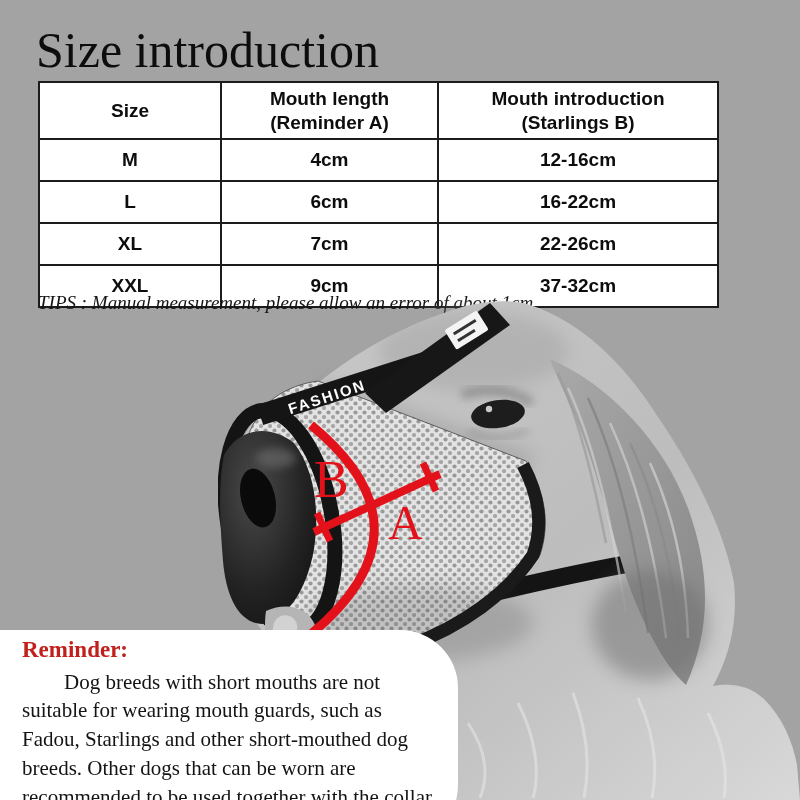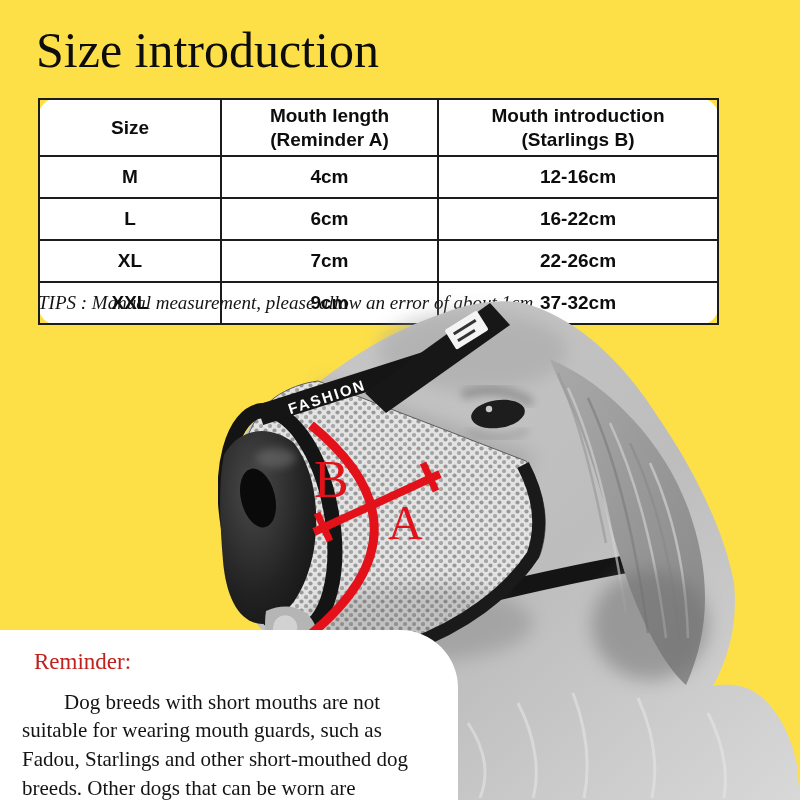--- a/index.html
+++ b/index.html
@@ -1,30 +1,29 @@
 <!DOCTYPE html>
 <html><head>
 <meta charset="utf-8">
 <style>
   html,body{margin:0;padding:0;background:#ffffff;}
   .canvas{
-    position:relative;width:800px;height:800px;background:#fde047;overflow:hidden;
+    position:relative;width:800px;height:800px;background:#a3a3a3;overflow:hidden;
     font-family:"Liberation Serif",serif;color:#111;
   }
   .page-title{
     position:absolute;left:36px;top:24px;margin:0;
     font-family:"Liberation Serif",serif;font-weight:400;
     font-size:50px;line-height:1.05;letter-spacing:0px;color:#0d0d0d;
   }
   table.size-table{
-    position:absolute;left:38px;top:98px;width:679px;
+    position:absolute;left:38px;top:81px;width:679px;
     border-collapse:collapse;table-layout:fixed;
     font-family:"Liberation Sans",sans-serif;color:#0d0d0d;
     background:#ffffff;
-    border-radius:20px;
   }
   table.size-table col.c1{width:182px}
   table.size-table col.c2{width:217px}
   table.size-table col.c3{width:280px}
   table.size-table th, table.size-table td{
     border:2px solid #1c1c1c;text-align:center;vertical-align:middle;padding:0;
   }
   table.size-table thead th{height:55px;font-size:19px;font-weight:bold;line-height:1.25;}
   table.size-table tbody td{height:40px;font-size:19px;font-weight:bold;}
   table.size-table tbody td.size-cell{font-weight:bold;}
@@ -33,21 +32,21 @@
     font-family:"Liberation Serif",serif;font-style:italic;
     font-size:19px;color:#141414;white-space:nowrap;
   }
   .dog-figure{position:absolute;left:218px;top:293px;width:582px;height:507px;}
   .reminder-block{
     position:absolute;left:0px;top:630px;width:458px;
     background:#ffffff;border-radius:0 58px 70px 0;
     padding:6px 16px 14px 22px;box-sizing:border-box;z-index:5;
   }
   .reminder-heading{
-    margin:12px;font-family:"Liberation Serif",serif;font-weight:normal;
+    margin:0;font-family:"Liberation Serif",serif;font-weight:bold;
     font-size:23px;line-height:1.2;
   }
   .reminder-body{
     margin:4px 0 0 0;font-family:"Liberation Serif",serif;
     font-size:21px;line-height:1.37;color:#141414;text-indent:42px;
   }
 </style>
 </head>
 <body>
 

